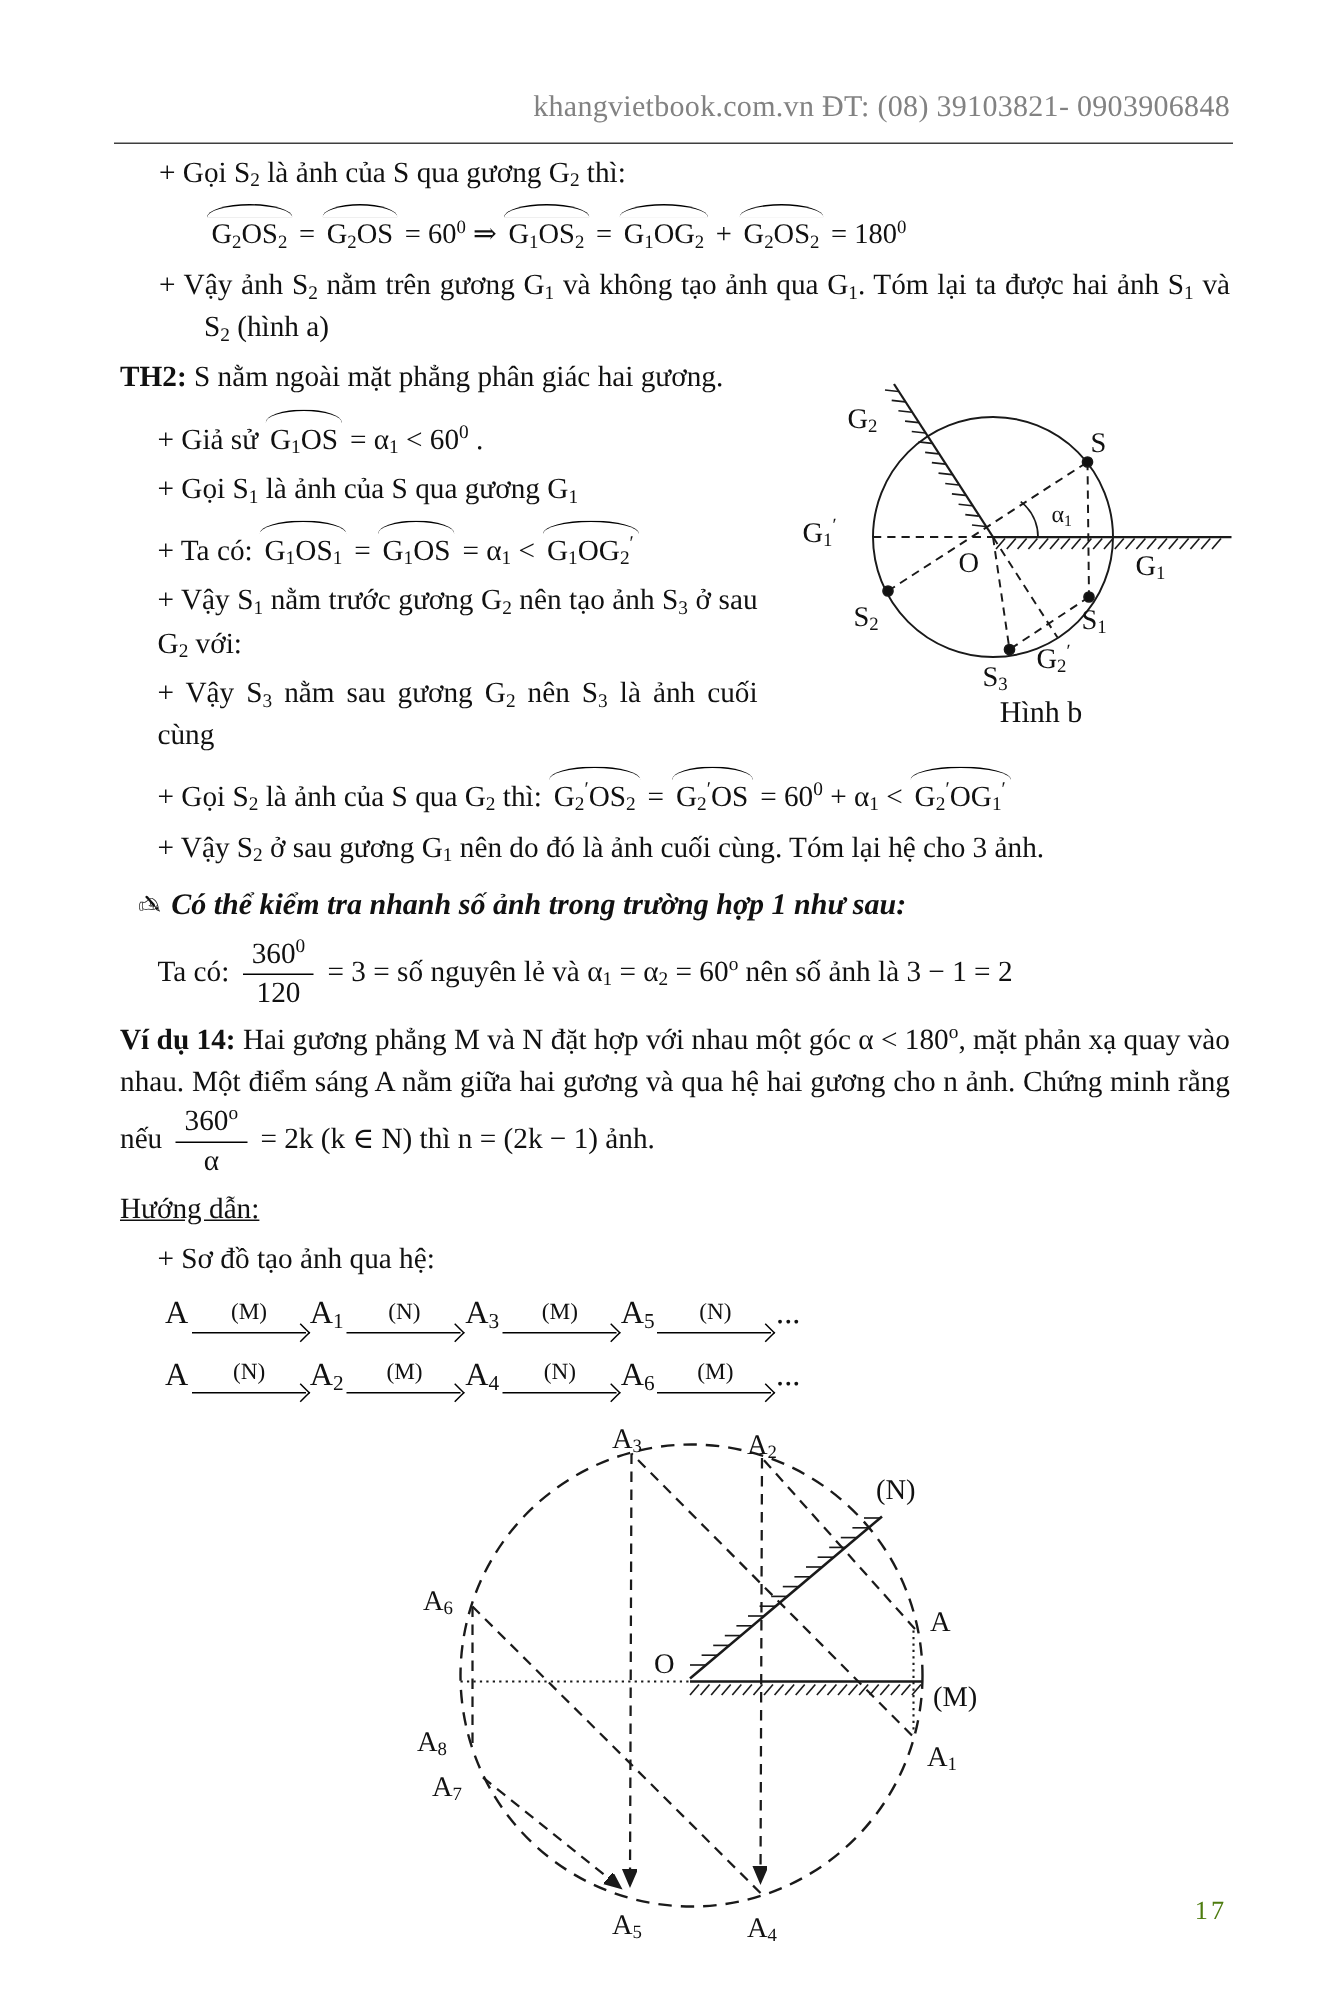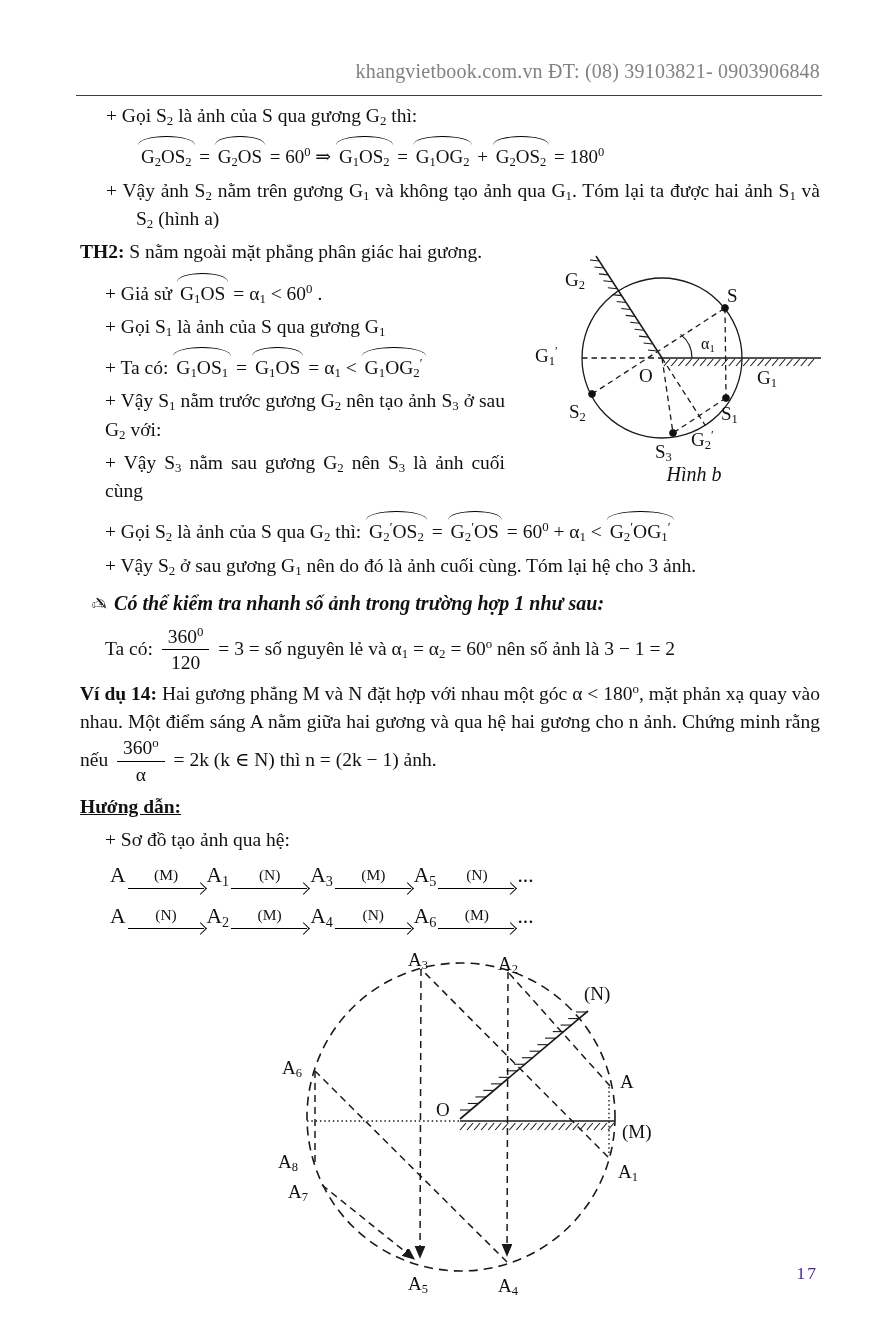--- a/index.html
+++ b/index.html
@@ -21,38 +21,38 @@
   sup{vertical-align:0.55em;}
   .hat{position:relative;display:inline-block;padding:8px 3px 0 3px;}
   .hat::before{content:"";position:absolute;left:0;right:0;top:1px;height:8px;
                border-top:1.6px solid #000;border-radius:50% 50% 0 0/100% 100% 0 0;}
   .frac{display:inline-block;vertical-align:-0.75em;text-align:center;margin:0 4px;line-height:1.2;}
   .fn{display:block;border-bottom:1.5px solid #000;padding:0 6px 1px 6px;}
   .fd{display:block;padding-top:1px;}
   .note{margin:9px 0 7px 12px !important;font-weight:bold;font-style:italic;font-size:20px;}
   .note .icon{font-style:normal;font-family:"DejaVu Sans",sans-serif;display:inline-block;
               transform:scaleX(-1);margin-right:7px;font-size:18px;}
-  .hd{font-weight:bold;margin:7px 0 5px 0 !important;}
+  .hd{font-weight:normal;margin:7px 0 5px 0 !important;}
   .hd span{text-decoration:underline;}
   .chain{display:flex;align-items:center;margin:8px 0 14px 30px;}
   .cnode{font-size:21.5px;}
   .arr{display:inline-flex;flex-direction:column;align-items:center;margin:0 2px;position:relative;top:4px;}
   .albl{font-size:15.5px;line-height:1;margin-bottom:1px;}
   .ash{display:flex;align-items:center;height:10px;}
   .shaft{width:76px;height:0;border-top:1.4px solid #000;}
   .ahead{width:8px;height:8px;border-top:1.4px solid #000;border-right:1.4px solid #000;
          transform:rotate(45deg);margin-left:-8px;position:relative;top:0px;}
   .figwrap{position:relative;margin-left:17px;}
   .lb{position:absolute;line-height:1;font-size:19px;white-space:nowrap;}
   .lbs{font-size:16px;}
   .figb{position:absolute;left:512px;top:250px;width:330px;}
-  .figb .cap{text-align:center;margin-top:0px;font-size:20px;font-style:italic;}
+  .figb .cap{text-align:center;margin-top:0px;font-size:20px;}
   .figmn{position:relative;width:430px;height:372px;margin:4px 0 0 190px;}
   svg line,svg circle,svg path{stroke:#1a1a1a;}
-  .pageno{position:absolute;right:76px;bottom:60px;color:#4c1d95;font-size:17.5px;letter-spacing:2px;}
+  .pageno{position:absolute;right:76px;bottom:60px;color:#4d7c0f;font-size:17.5px;letter-spacing:2px;}
 </style>
 </head>
 <body>
 
 <div class="page">
   <div class="header">khangvietbook.com.vn  ĐT: (08) 39103821- 0903906848</div>
   <div class="rule"></div>
 
   <div class="main">
     <p class="b1">+  Gọi S<sub>2</sub> là ảnh của S qua gương G<sub>2</sub> thì:</p>

